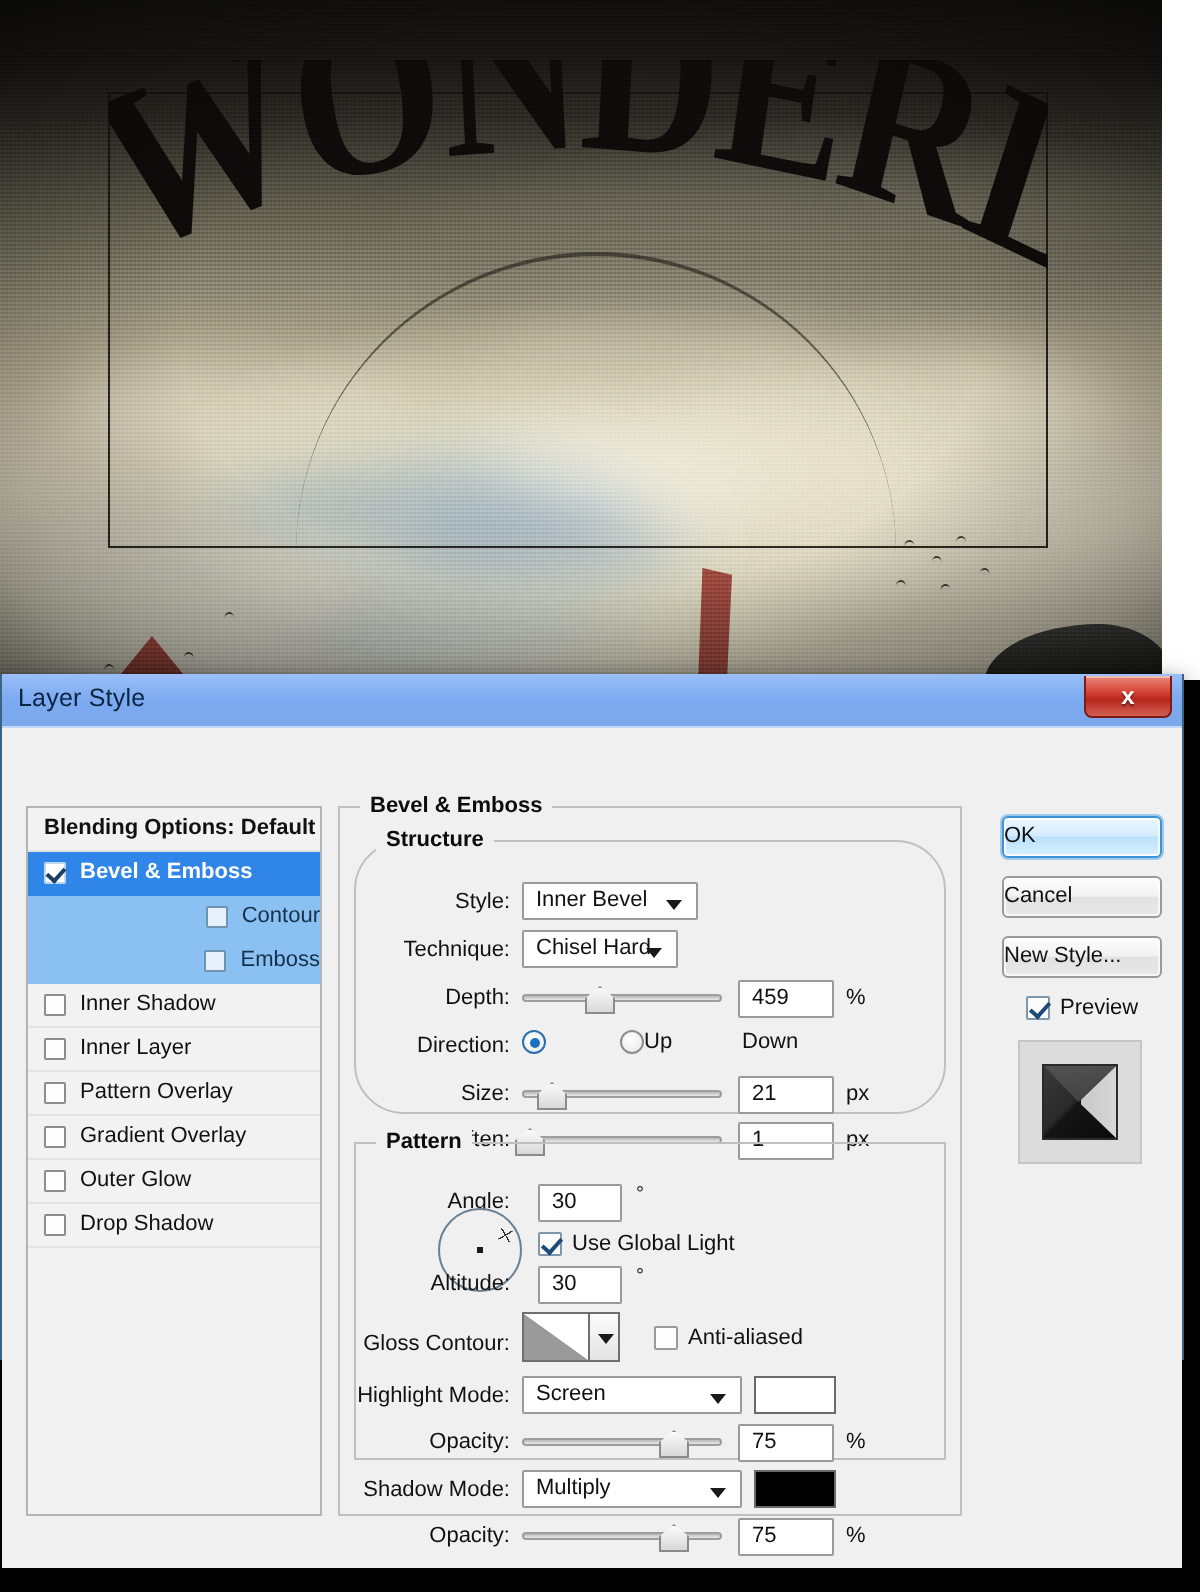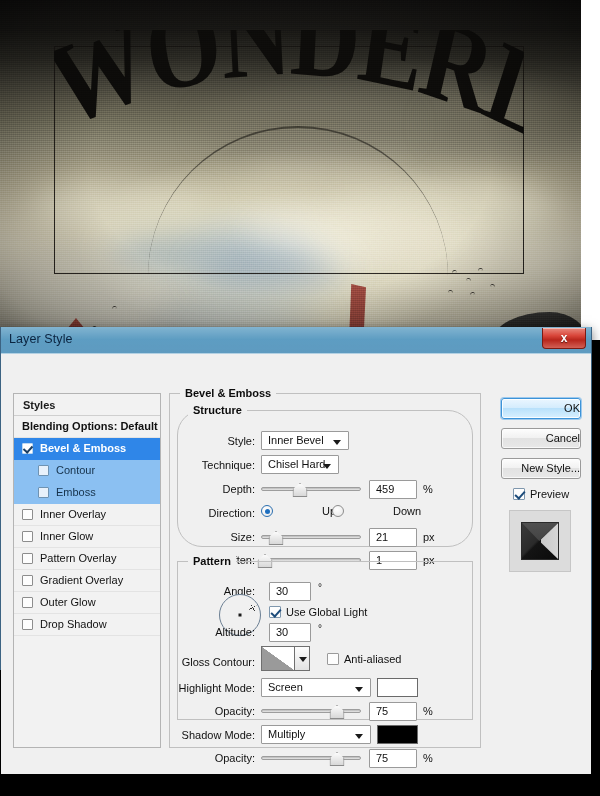--- a/index.html
+++ b/index.html
@@ -118,23 +118,23 @@
     width: 5px; height: 3px;
     background: transparent;
     border-top: 1.3px solid rgba(28,26,22,0.78);
     border-radius: 50% 50% 0 0 / 100% 100% 0 0;
     transform-origin: center;
   }
 
   
   #dialog {
     position: absolute;
-    left: 0; top: 327px;
+    left: 0; top: 337px;
     width: 592px; height: 343px;
-    background: #0369a1;
+    background: #3b82f6;
     border: 1px solid #3c6382;
     border-top: none;
     box-shadow: 0 3px 10px rgba(0,0,0,.5);
   }
   #titlebar {
     position: relative;
     height: 27px;
     background: linear-gradient(180deg, rgba(235,242,248,0.55) 0%, rgba(205,220,235,0.45) 48%, rgba(186,205,224,0.50) 100%);
     border-bottom: 1px solid rgba(255,255,255,0.4);
     backdrop-filter: blur(4px);
@@ -195,21 +195,21 @@
     border-bottom: 1px solid #e3e3e3;
     display: flex;
     align-items: center;
     padding-left: 8px;
     background: #f2f2f2;
     cursor: pointer;
   }
   .style-row.bold { font-weight: bold; }
   .style-row.selected { background: #2f86e8; color: #fff; border-bottom-color: #2f86e8; }
   .style-row.sub-selected { background: #8bc0f2; color: #15314a; border-bottom-color: #8bc0f2; }
-  .style-row.indent { padding-left: 24px; }
+  .style-row.indent { padding-left: 24px; justify-content: flex-end; }
   .cbx {
     width: 11px; height: 11px;
     border: 1px solid #8d8d8d;
     background: #fdfdfd;
     margin-right: 7px;
     flex: 0 0 auto;
     position: relative;
     border-radius: 1px;
   }
   .cbx.sub { border-color: #6f93b2; background: #e8f1fb; }
@@ -424,21 +424,21 @@
   }
 
   
   .btn {
     position: absolute;
     background: linear-gradient(180deg,#fdfdfd 0%, #f1f1f1 48%, #e2e2e2 50%, #e8e8e8 100%);
     border: 1px solid #9a9a9a;
     border-radius: 3px;
     font-size: 11px;
     color: #111;
-    text-align: right;
+    text-align: left;
     cursor: pointer;
     box-shadow: inset 0 0 0 1px rgba(255,255,255,.7);
   }
   .btn.primary {
     background: linear-gradient(180deg,#eaf6ff 0%, #d3ecfd 48%, #b9e1fb 50%, #d8f0ff 100%);
     border: 1px solid #3c93d8;
     box-shadow: 0 0 0 1px rgba(90,170,235,.55), inset 0 0 0 1px rgba(255,255,255,.85);
   }
 
   
@@ -538,45 +538,44 @@
 <div id="dialog">
 
   <div id="titlebar">
     <div id="title-text">Layer Style</div>
     <div id="close-btn">x</div>
   </div>
 
   <div id="dialog-body">
 
     <div id="styles-panel">
-      <div id="styles-header">Styles</div>
       <div id="styles-rows">
           <div class="style-row bold">
             <span style="display: inline-block; width: 0px;"></span>
             <span class="label">Blending Options: Default</span>
           </div>
           <div class="style-row bold selected">
             <span class="cbx checked onblue"></span>
             <span class="label">Bevel &amp; Emboss</span>
           </div>
           <div class="style-row indent sub-selected">
             <span class="cbx sub"></span>
             <span class="label">Contour</span>
           </div>
           <div class="style-row indent sub-selected">
             <span class="cbx sub"></span>
             <span class="label">Emboss</span>
           </div>
           <div class="style-row">
             <span class="cbx"></span>
-            <span class="label">Inner Overlay</span>
+            <span class="label">Inner Shadow</span>
           </div>
           <div class="style-row">
             <span class="cbx"></span>
-            <span class="label">Inner Glow</span>
+            <span class="label">Inner Layer</span>
           </div>
           <div class="style-row">
             <span class="cbx"></span>
             <span class="label">Pattern Overlay</span>
           </div>
           <div class="style-row">
             <span class="cbx"></span>
             <span class="label">Gradient Overlay</span>
           </div>
           <div class="style-row">
@@ -620,21 +619,21 @@
       <div class="field" style="left:200px; top:96px; width:48px;">
         <span>459</span>
       </div>
       <span class="unit" style="left:254px; top:99px;">%</span>
 
       <span class="lbl" style="left:8px; top:123px; width:78px;">Direction:</span>
       <div class="radio-wrap" style="left:92px; top:121px;">
         <span class="radio on"></span>
         <span>Up</span>
       </div>
-      <div class="radio-wrap" style="left:141px; top:121px;margin-left:22px;">
+      <div class="radio-wrap" style="left:141px; top:121px;">
         <span class="radio"></span>
         <span>Down</span>
       </div>
 
       <span class="lbl" style="left:8px; top:147px; width:78px;">Size:</span>
       <div class="slider" style="left:92px; top:146px; width:100px;">
         <div class="track"></div>
         <div class="thumb" id="size-thumb" style="left: 14%;"></div>
       </div>
       <div class="field" style="left:200px; top:144px; width:48px;">

